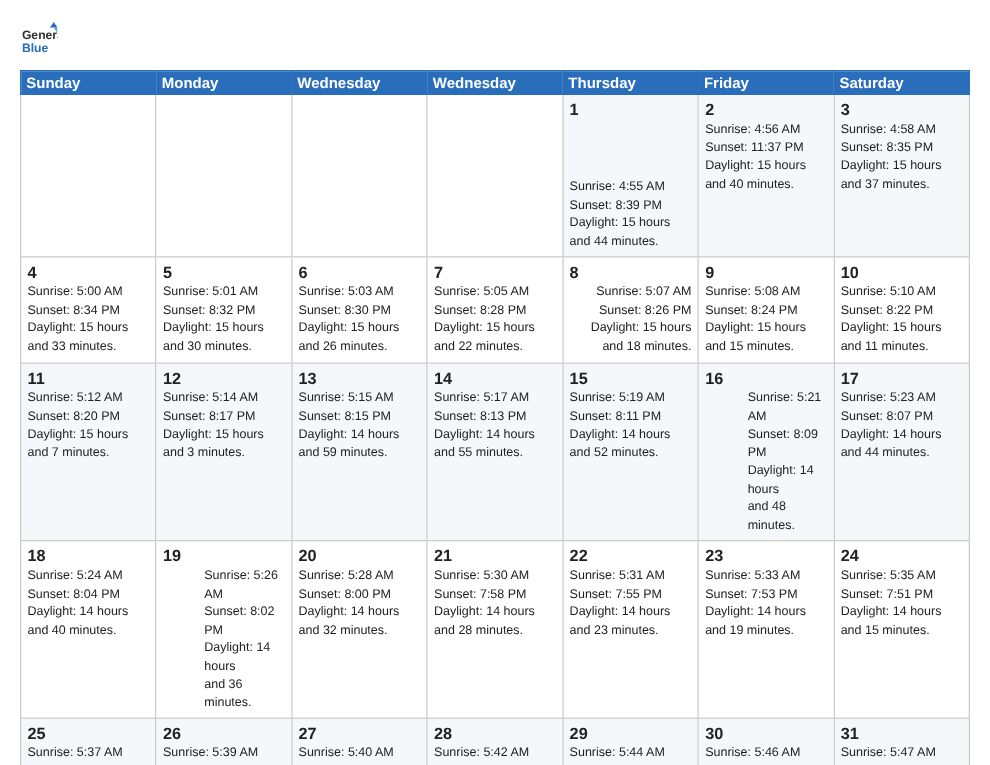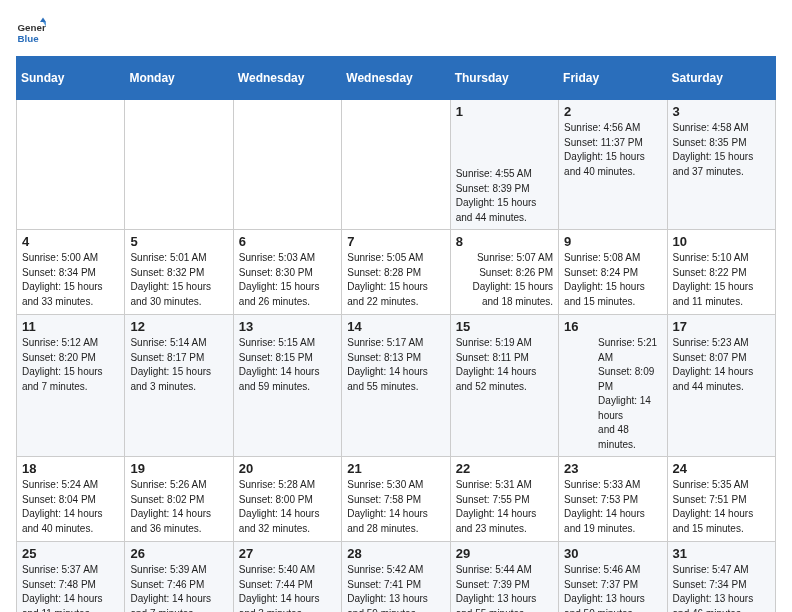--- a/index.html
+++ b/index.html
@@ -42,21 +42,21 @@
     table {
       width: 100%;
       border-collapse: collapse;
       table-layout: fixed;
     }
     thead tr th {
       background-color: #2a6ebb;
       color: #fff;
       font-size: 12px;
       font-weight: bold;
-      padding: 14px 4px;
+      padding: 2px 4px;
       text-align: left;
       border: 1px solid #2a6ebb;
     }
     tbody tr td {
       border: 1px solid #ccc;
       vertical-align: top;
       padding: 4px 5px;
       height: 85px;
       font-size: 10.5px;
       color: #222;
@@ -246,21 +246,21 @@
       <tr>
         <td>
           <span class="day-number">18</span>
           <div class="day-info" style="white-space: pre-line;">Sunrise: 5:24 AM
 Sunset: 8:04 PM
 Daylight: 14 hours
 and 40 minutes.</div>
         </td>
         <td>
           <span class="day-number">19</span>
-          <div class="day-info" style="white-space: pre-line;">Sunrise: 5:26 AM
+          <div class="day-info" style="white-space: pre-line; margin-left: 33px;">Sunrise: 5:26 AM
 Sunset: 8:02 PM
 Daylight: 14 hours
 and 36 minutes.</div>
         </td>
         <td>
           <span class="day-number">20</span>
           <div class="day-info" style="white-space: pre-line;">Sunrise: 5:28 AM
 Sunset: 8:00 PM
 Daylight: 14 hours
 and 32 minutes.</div>

